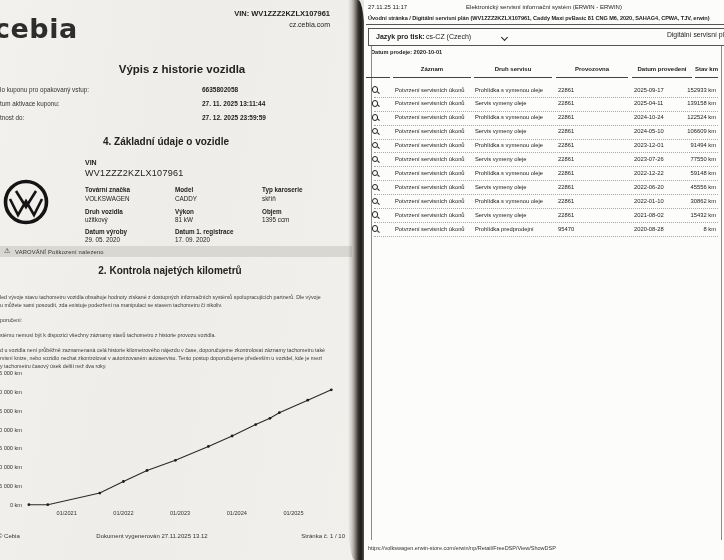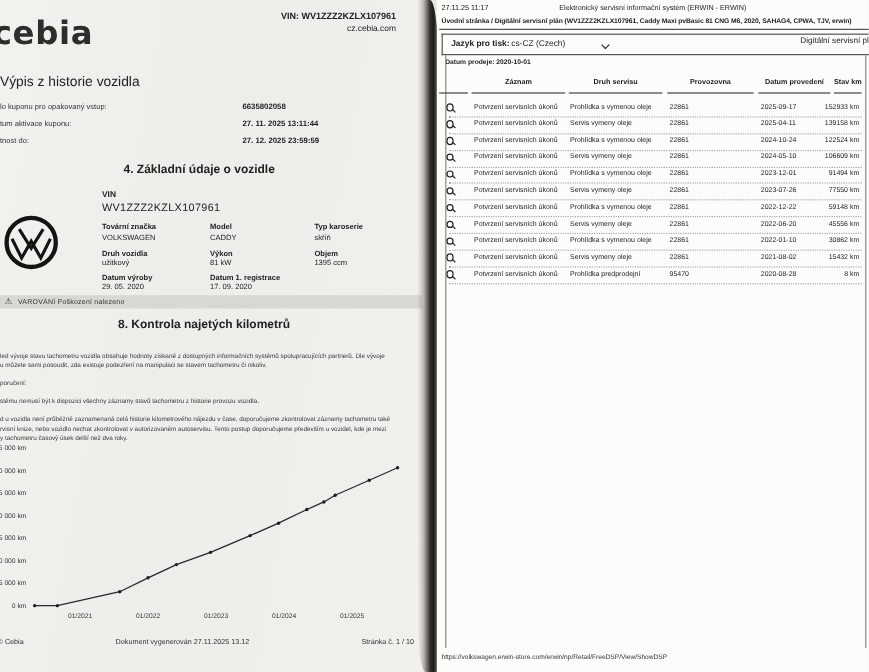--- a/index.html
+++ b/index.html
@@ -9,21 +9,21 @@
   
   .left-doc{position:absolute;left:0;top:0;width:352px;height:560px;overflow:hidden;
     background:linear-gradient(100deg,#f3f1ee 0%,#efede9 45%,#f2f0ec 100%);}
   .scan-edge{position:absolute;left:348px;top:0;width:17px;height:560px;
     background:linear-gradient(to right,rgba(60,55,48,0) 0%,rgba(60,55,48,.28) 30%,#332f2a 62%,#1f1c18 78%,#6b6763 100%);
     border-radius:0 40%/0 8%;}
   .brand{left:-6px;top:13px;font-size:27px;font-weight:bold;letter-spacing:.5px;color:#2d2d2d;
     font-family:"DejaVu Sans",sans-serif;}
   .vin-head{right:22px;top:9px;font-size:7.5px;font-weight:bold;}
   .site{right:22px;top:21px;font-size:7px;}
-  .doc-title{left:0;top:63px;width:332px;text-align:left;font-size:11.5px;font-weight:normal;}
+  .doc-title{left:16px;top:63px;width:332px;text-align:center;font-size:11.5px;font-weight:bold;}
   .coupon{left:0;top:86px;width:352px;}
   .coupon-row{position:absolute;left:0;width:352px;height:10px;}
   .coupon-row .lbl{position:absolute;left:0;top:0;font-size:6.3px;color:#333;white-space:nowrap;}
   .coupon-row .val{position:absolute;left:202px;top:0;font-size:6.5px;font-weight:bold;white-space:nowrap;}
   .sec1-title{left:0;top:136px;width:332px;text-align:center;font-size:10px;font-weight:bold;}
   .vin-lbl{left:85px;top:159px;font-size:7px;font-weight:bold;}
   .vin-val{left:85px;top:168px;font-size:9px;letter-spacing:.3px;}
   .veh-grid{left:85px;top:186px;width:260px;height:62px;}
   .veh-field{position:absolute;white-space:nowrap;}
   .veh-field .lbl{font-size:6.3px;font-weight:bold;display:block;}
@@ -137,21 +137,21 @@
         <div class="lbl">Datum 1. registrace</div>
         <div class="val">17. 09. 2020</div>
       </div>
     </div>
 
   <div class="abs warn-bar">
     <span class="w-icon">⚠</span>
     <span class="w-txt">VAROVÁNÍ Poškození nalezeno</span>
   </div>
 
-  <div class="abs sec2-title">8. Kontrola najetých kilometrů</div>
+  <div class="abs sec2-title">2. Kontrola najetých kilometrů</div>
   <div class="abs paras" id="paras">
       <div style="top: 2px;">led vývoje stavu tachometru vozidla obsahuje hodnoty získané z dostupných informačních systémů spolupracujících partnerů. Dle vývoje</div>
       <div style="top: 10px;">u můžete sami posoudit, zda existuje podezření na manipulaci se stavem tachometru či nikoliv.</div>
       <div style="top: 25px;">poručení:</div>
       <div style="top: 40px;">stému nemusí být k dispozici všechny záznamy stavů tachometru z historie provozu vozidla.</div>
       <div style="top: 55px;">d u vozidla není průběžně zaznamenaná celá historie kilometrového nájezdu v čase, doporučujeme zkontrolovat záznamy tachometru také</div>
       <div style="top: 63px;">rvisní knize, nebo vozidlo nechat zkontrolovat v autorizovaném autoservisu. Tento postup doporučujeme především u vozidel, kde je mezi</div>
       <div style="top: 71px;">y tachometru časový úsek delší než dva roky.</div>
     </div>
 

